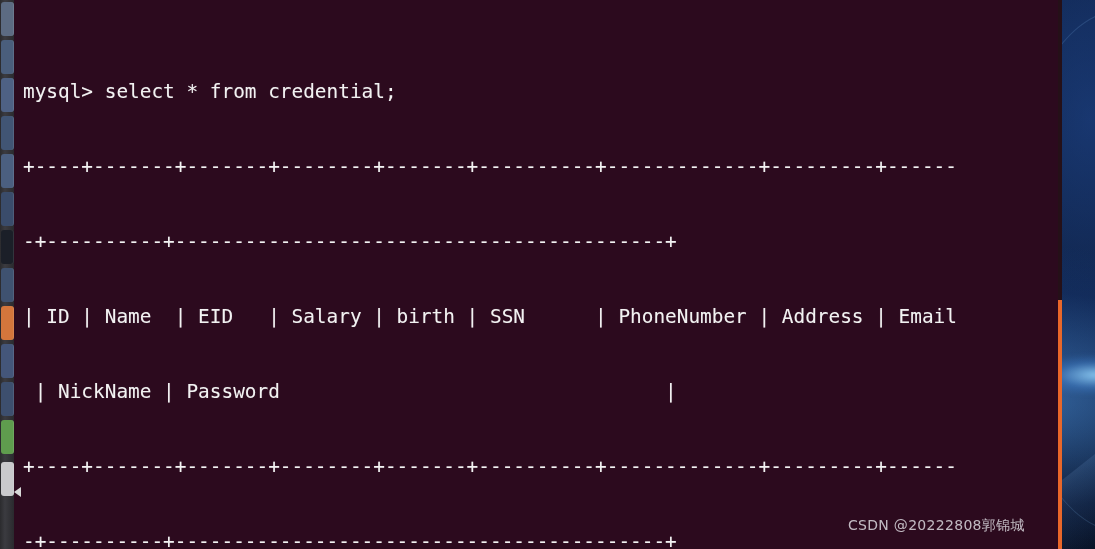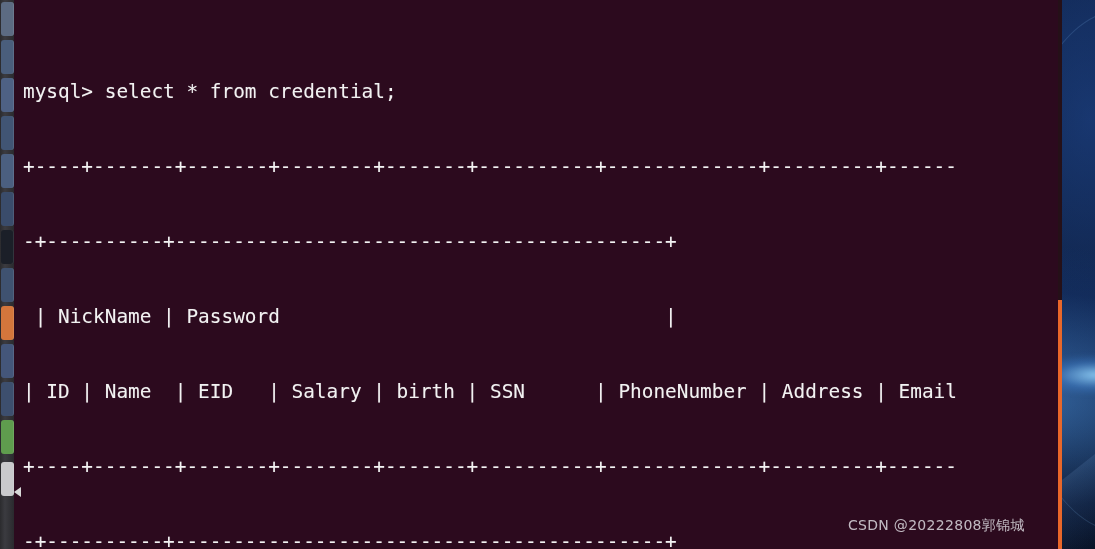--- a/index.html
+++ b/index.html
@@ -158,22 +158,22 @@
       <div class="dock-icon" style="top: 420px; height: 34px; background: rgb(95, 156, 78);"></div>
       <div class="dock-icon" style="top: 462px; height: 34px; background: rgb(201, 201, 204);"></div>
     </div>
 
   <div id="terminal">
     <div id="term-inner">
 
       <div class="line">mysql&gt; select * from credential;</div>
       <div class="line">+----+-------+-------+--------+-------+----------+-------------+---------+------</div>
       <div class="line">-+----------+------------------------------------------+</div>
+      <div class="line">| ID | Name  | EID   | Salary | birth | SSN      | PhoneNumber | Address | Email</div>
       <div class="line"> | NickName | Password                                 |</div>
-      <div class="line">| ID | Name  | EID   | Salary | birth | SSN      | PhoneNumber | Address | Email</div>
       <div class="line">+----+-------+-------+--------+-------+----------+-------------+---------+------</div>
       <div class="line">-+----------+------------------------------------------+</div>
 
       
       
       
       
       
       
       

